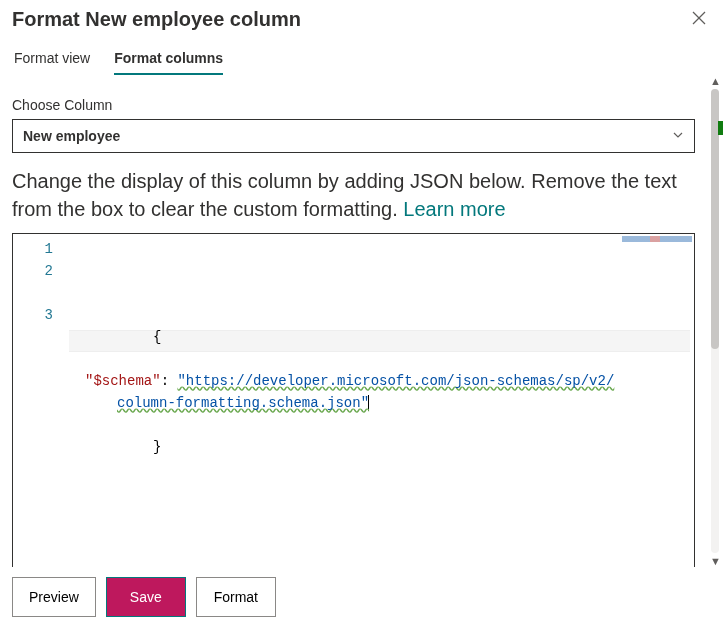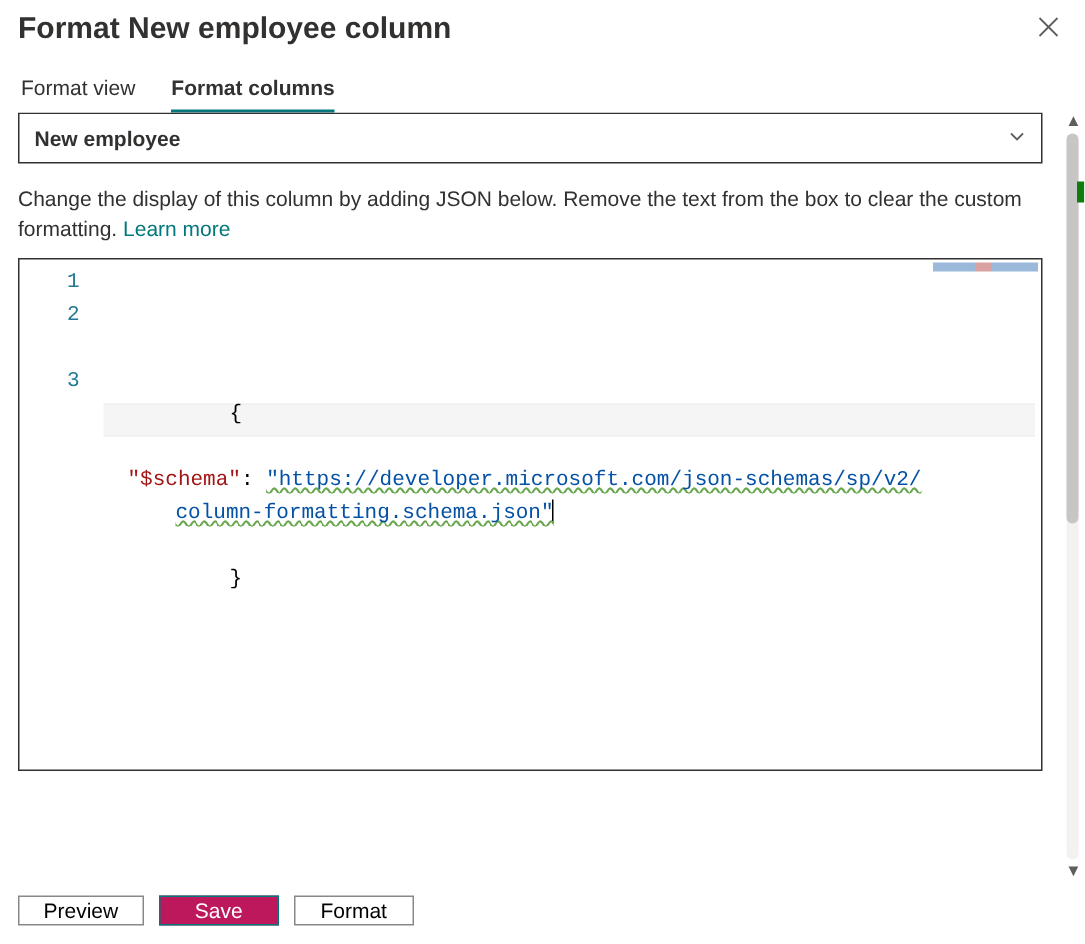--- a/index.html
+++ b/index.html
@@ -112,21 +112,21 @@
     cursor: pointer;
     justify-content: space-between;
     margin-right: 16px;
     font-weight: bold;
   }
   .chev {
     font-size: 12px;
     color: #605e5c;
   }
   .help-text {
-    font-size: 14px;
+    font-size: 20px;
     margin-top: 14px;
     margin-bottom: 10px;
     line-height: 1.4;
     padding-right: 20px;
   }
   .learn-link {
     color: #03787c;
     cursor: pointer;
   }
   .editor-wrap {
@@ -196,21 +196,21 @@
     border-bottom: 1px solid #eee;
     z-index: 0;
   }
   .code > * { position: relative; z-index: 1; }
   .footer {
     display: flex;
     gap: 10px;
     padding: 10px 12px 12px 12px;
   }
   .btn {
-    height: 20px;
+    height: 40px;
     min-width: 80px;
     padding: 0 16px;
     font-size: 14px;
     border: 1px solid #8a8886;
     background: #fff;
     cursor: pointer;
     display: inline-flex;
     align-items: center;
     justify-content: center;
   }
@@ -242,20 +242,21 @@
     <div class="tab active">Format columns</div>
   </div>
 
   <div class="body-scroll">
     <span class="scroll-arrow up">▲</span>
     <div class="scrollbar-track"></div>
     <div class="scrollbar-thumb"></div>
     <div class="scroll-marker"></div>
     <span class="scroll-arrow down">▼</span>
 
+    <div class="section-label">Choose Column</div>
 
     <div class="dropdown">
       <span>New employee</span>
       <span class="chev">
         <svg width="12" height="12" viewBox="0 0 12 12">
             <polyline points="2,4 6,8 10,4" fill="none" stroke="#605e5c" stroke-width="1.2"></polyline>
           </svg>
       </span>
     </div>
 

